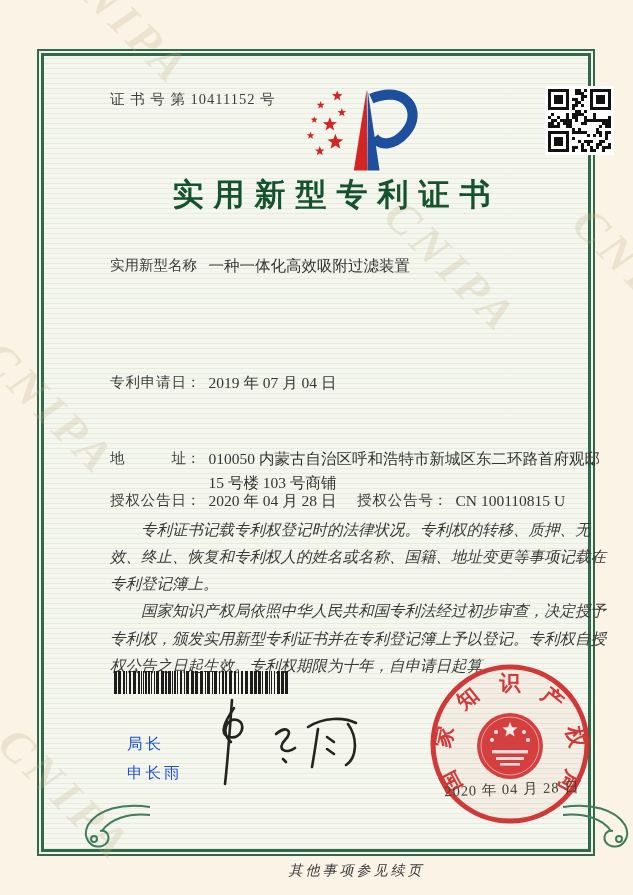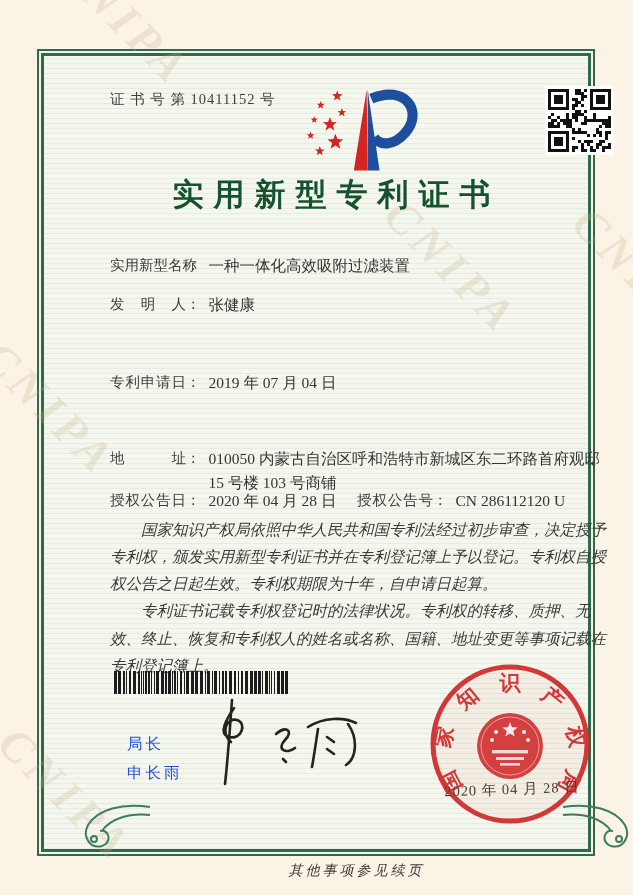--- a/index.html
+++ b/index.html
@@ -244,39 +244,36 @@
         <rect x="0" y="42" width="21" height="21" fill="#111"></rect>
         <rect x="3" y="45" width="15" height="15" fill="#fff"></rect>
         <rect x="6" y="48" width="9" height="9" fill="#111"></rect>
       </svg>
 
     <div class="title">实用新型专利证书</div>
 
     <div class="field-row" style="top:254px">
       <span class="flabel">实用新型名称</span><span class="fcolon">：</span><span class="fvalue">一种一体化高效吸附过滤装置</span>
     </div>
-    <div class="field-row" style="top:293px">
-      <span class="flabel">发明人</span><span class="fcolon">：</span><span class="fvalue">张健康</span>
-    </div>
     <div class="field-row" style="top:371px">
       <span class="flabel">专利申请日</span><span class="fcolon">：</span><span class="fvalue">2019 年 07 月 04 日</span>
     </div>
     <div class="field-row" style="top:447px">
       <span class="flabel">地址</span><span class="fcolon">：</span><span class="fvalue">010050 内蒙古自治区呼和浩特市新城区东二环路首府观邸 15 号楼 103 号商铺</span>
     </div>
     <div class="field-row" style="top:489px">
       <span class="flabel">授权公告日</span><span class="fcolon">：</span><span class="fvalue">2020 年 04 月 28 日</span>
     </div>
     <div class="grant2">
-      <span class="flabel">授权公告号</span><span class="fcolon">：</span><span class="fvalue">CN 286112120 U</span>
+      <span class="flabel">授权公告号</span><span class="fcolon">：</span><span class="fvalue">CN 100110815 U</span>
     </div>
 
     <div class="body-text">
+      <p>专利证书记载专利权登记时的法律状况。专利权的转移、质押、无效、终止、恢复和专利权人的姓名或名称、国籍、地址变更等事项记载在专利登记簿上。</p>
       <p>国家知识产权局依照中华人民共和国专利法经过初步审查，决定授予专利权，颁发实用新型专利证书并在专利登记簿上予以登记。专利权自授权公告之日起生效。专利权期限为十年，自申请日起算。</p>
-      <p>专利证书记载专利权登记时的法律状况。专利权的转移、质押、无效、终止、恢复和专利权人的姓名或名称、国籍、地址变更等事项记载在专利登记簿上。</p>
     </div>
 
     <div class="barcode" id="barcode">
         <div class="bar" style="left: 0px; width: 3px;"></div>
         <div class="bar" style="left: 4px; width: 3px;"></div>
         <div class="bar" style="left: 9px; width: 2px;"></div>
         <div class="bar" style="left: 12px; width: 1px;"></div>
         <div class="bar" style="left: 15px; width: 2px;"></div>
         <div class="bar" style="left: 19px; width: 3px;"></div>
         <div class="bar" style="left: 24px; width: 2px;"></div>

